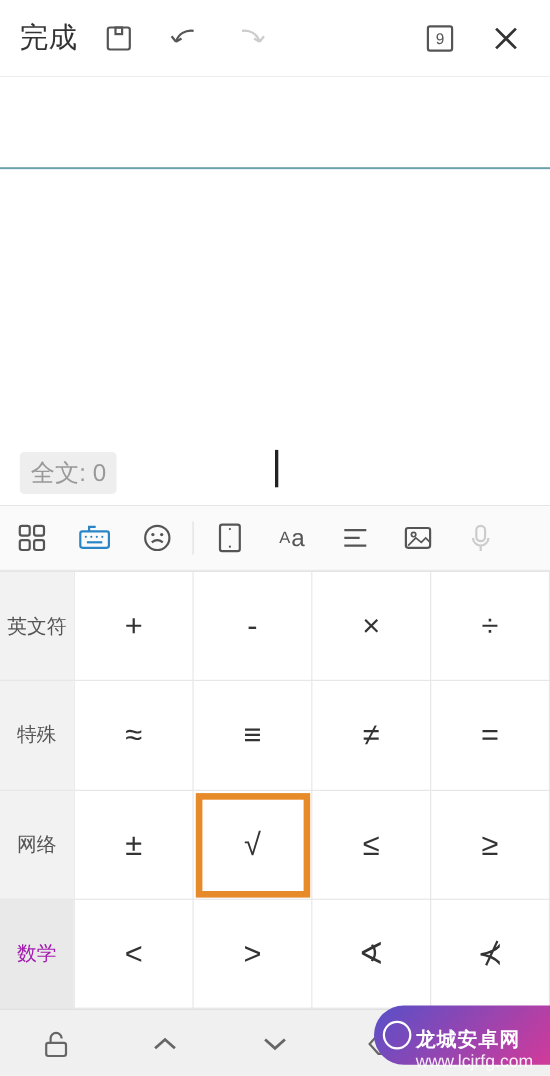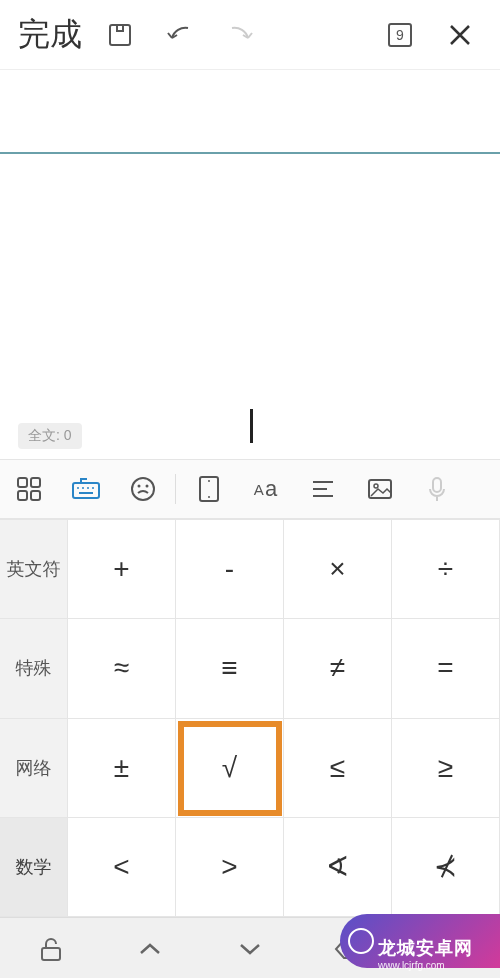--- a/index.html
+++ b/index.html
@@ -1,49 +1,49 @@
 <!DOCTYPE html>
 <html><head>
 <meta charset="utf-8">
 <style>
   * { box-sizing: border-box; margin: 0; padding: 0; }
   body { width: 500px; height: 978px; font-family: -apple-system, "PingFang SC", sans-serif; background: #fff; position: relative; overflow: hidden; }
 
   .top-bar { height: 70px; display: flex; align-items: center; padding: 0 10px; border-bottom: 1px solid #eee; }
-  .done-btn { font-size: 32px; color: #333; padding: 0 8px; }
+  .done-btn { font-size: 26px; color: #333; padding: 0 8px; }
   .tb-icon { width: 60px; display: flex; justify-content: center; align-items: center; color: #555; }
   .tb-spacer { flex: 1; }
   .redo-dis { color: #ccc; }
 
   .text-area { height: 82px; padding: 12px 18px; font-size: 20px; color: #333; }
   .divider { height: 2px; background: #6aa0aa; }
 
   .canvas { height: 305px; position: relative; background: #fff; }
-  .badge { position: absolute; left: 18px; bottom: 10px; background: #eee; color: #999; font-size: 14px; padding: 4px 10px; border-radius: 4px; }
+  .badge { position: absolute; left: 18px; bottom: 10px; background: #eee; color: #999; font-size: 22px; padding: 4px 10px; border-radius: 4px; }
   .cursor-bar { position: absolute; left: 250px; top: 255px; width: 3px; height: 34px; background: #222; }
 
   .toolbar2 { height: 60px; display: flex; align-items: center; border-top: 1px solid #e5e5e5; border-bottom: 1px solid #e5e5e5; background: #fafafa; }
   .tl-item { width: 57px; display: flex; justify-content: center; align-items: center; color: #555; font-size: 20px; }
   .tl-sep { width: 1px; height: 30px; background: #ddd; margin: 0 4px; }
   .kb-active { color: #2a85c7; }
 
   .kb { height: 398px; display: flex; background: #fff; border-top: 1px solid #e5e5e5; }
   .kb-cats { width: 68px; display: flex; flex-direction: column; border-right: 1px solid #e5e5e5; }
   .cat { flex: 1; display: flex; align-items: center; justify-content: center; font-size: 18px; color: #555; border-bottom: 1px solid #e5e5e5; background: #f2f2f2; }
-  .cat-active { background: #e9e9e9; color: #404040; font-family: Liberation Serif, serif; }
+  .cat-active { background: #e9e9e9; color: #a21caf; font-family: Liberation Serif, serif; }
   .kb-grid { flex: 1; display: grid; grid-template-columns: repeat(4,1fr); grid-template-rows: repeat(4,1fr); }
   .key { display: flex; align-items: center; justify-content: center; font-size: 28px; color: #333; border-right: 1px solid #e5e5e5; border-bottom: 1px solid #e5e5e5; position: relative; }
   .key-hl { outline: 6px solid #e78b2a; outline-offset: -8px; }
 
   .bottom-ctrl { height: 62px; display: flex; background: #f0f0f0; border-top: 1px solid #ddd; }
   .bc { flex: 1; display: flex; align-items: center; justify-content: center; color: #555; font-size: 22px; }
 
   .watermark { position: absolute; right: 0; bottom: 10px; width: 160px; height: 54px; background: linear-gradient(135deg,#5850c8,#d23a9a); border-radius: 28px 0 0 28px; display: flex; flex-direction: column; justify-content: center; padding-left: 38px; color: #fff; }
   .wm-t { font-size: 18px; font-weight: bold; letter-spacing: 1px; margin-top: 25px; }
-  .wm-s { font-size: 10px; opacity: .9; }
+  .wm-s { font-size: 16px; opacity: .9; }
   .wm-dot { position: absolute; left: 8px; top: 14px; width: 26px; height: 26px; border: 2px solid #fff; border-radius: 50%; }
 
   svg { display: block; }
 </style>
 </head>
 <body>
 
 <div class="top-bar">
   <div class="done-btn">完成</div>
   <div class="tb-icon">

